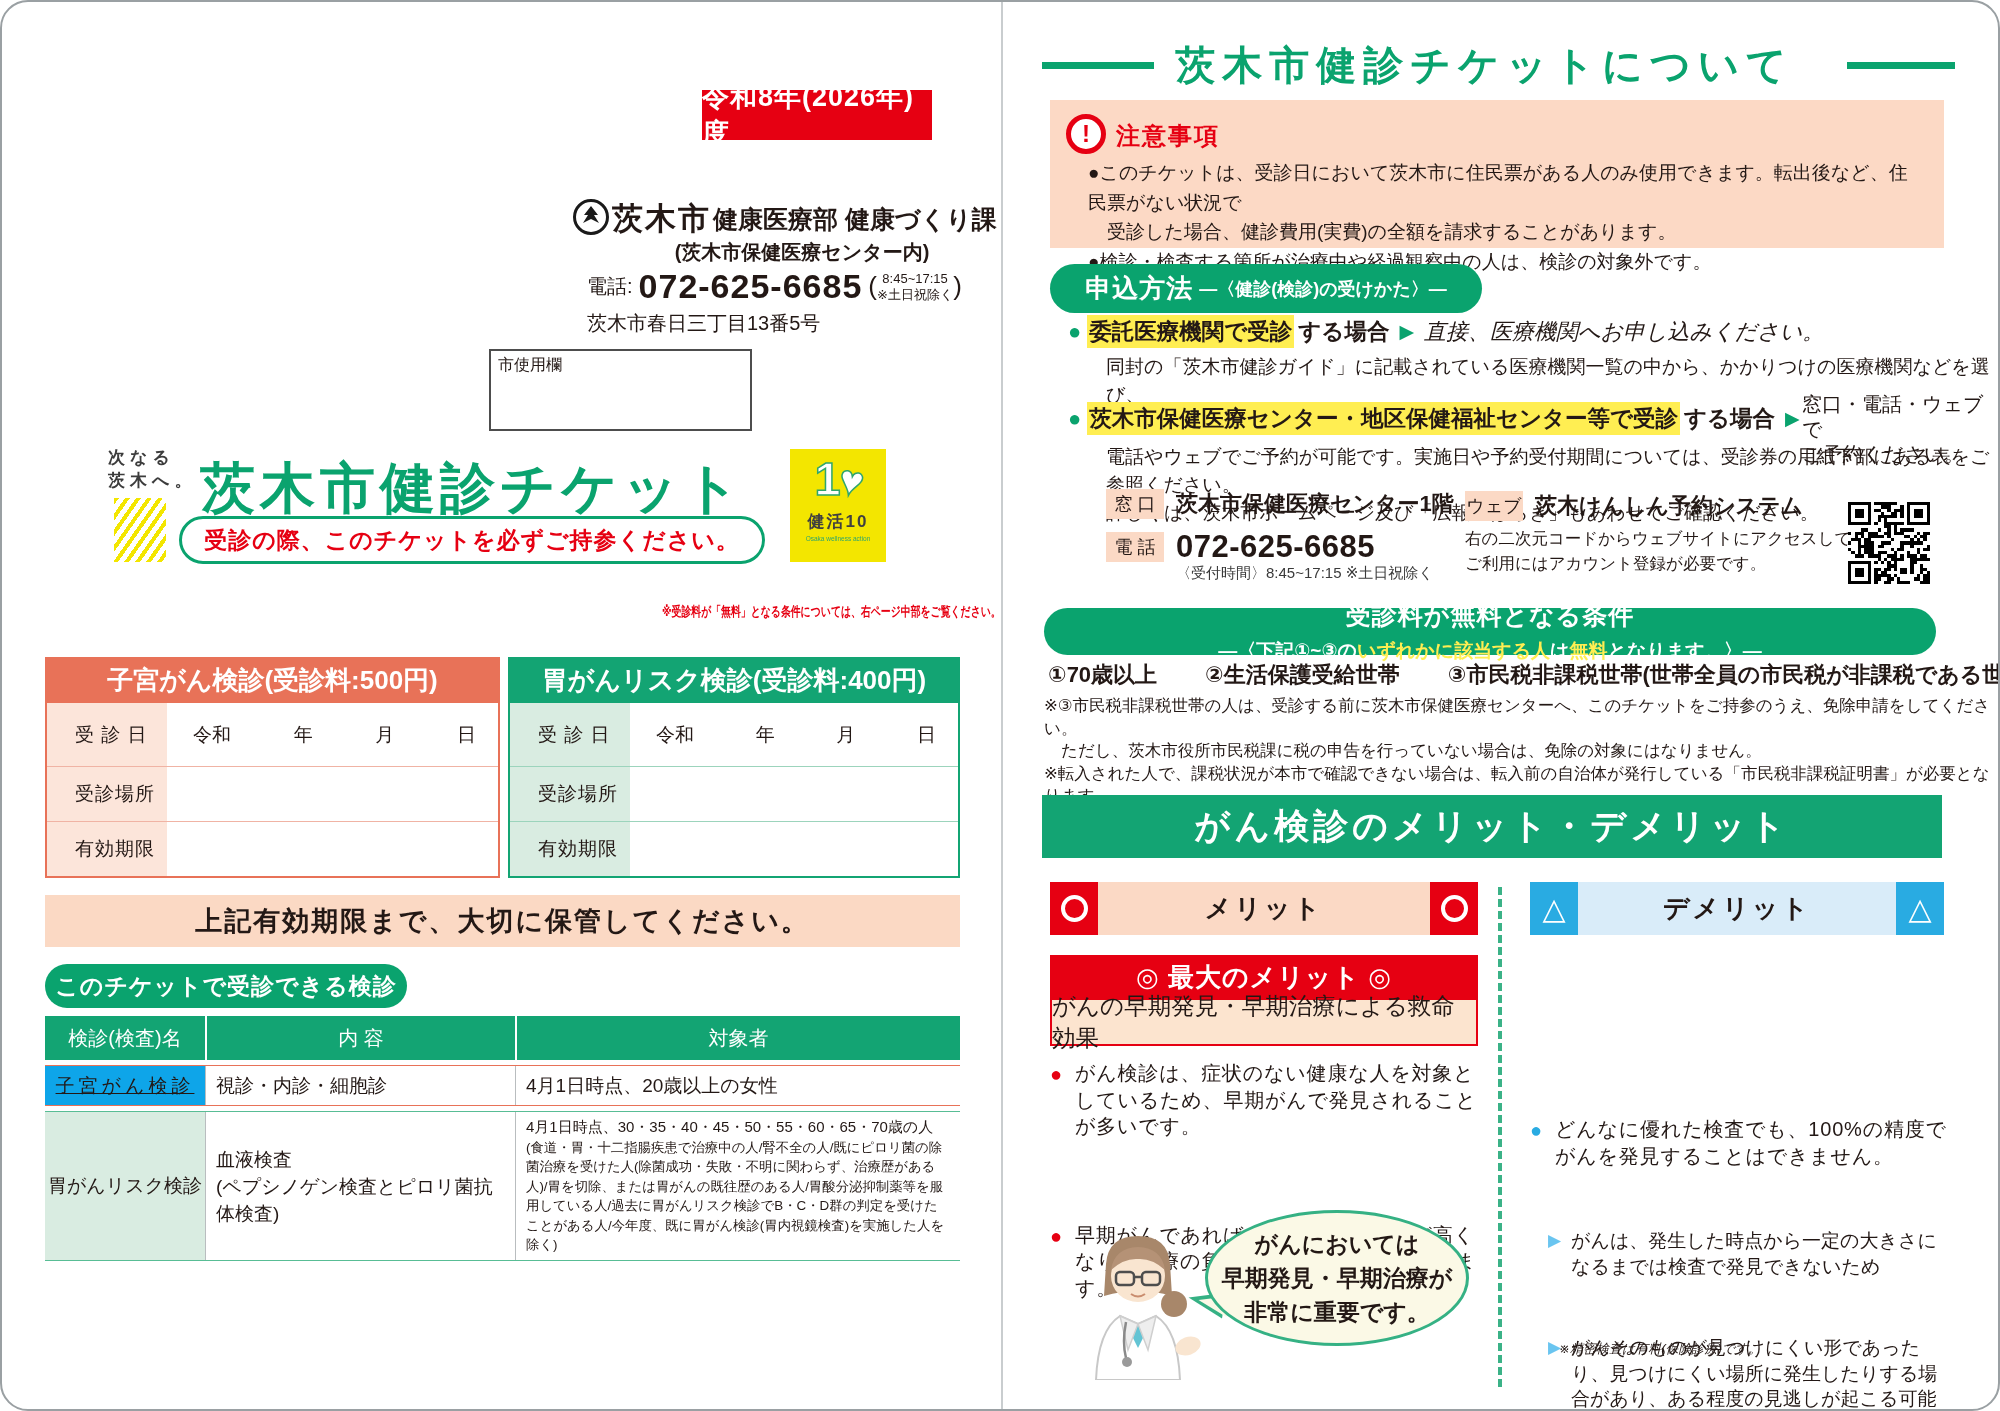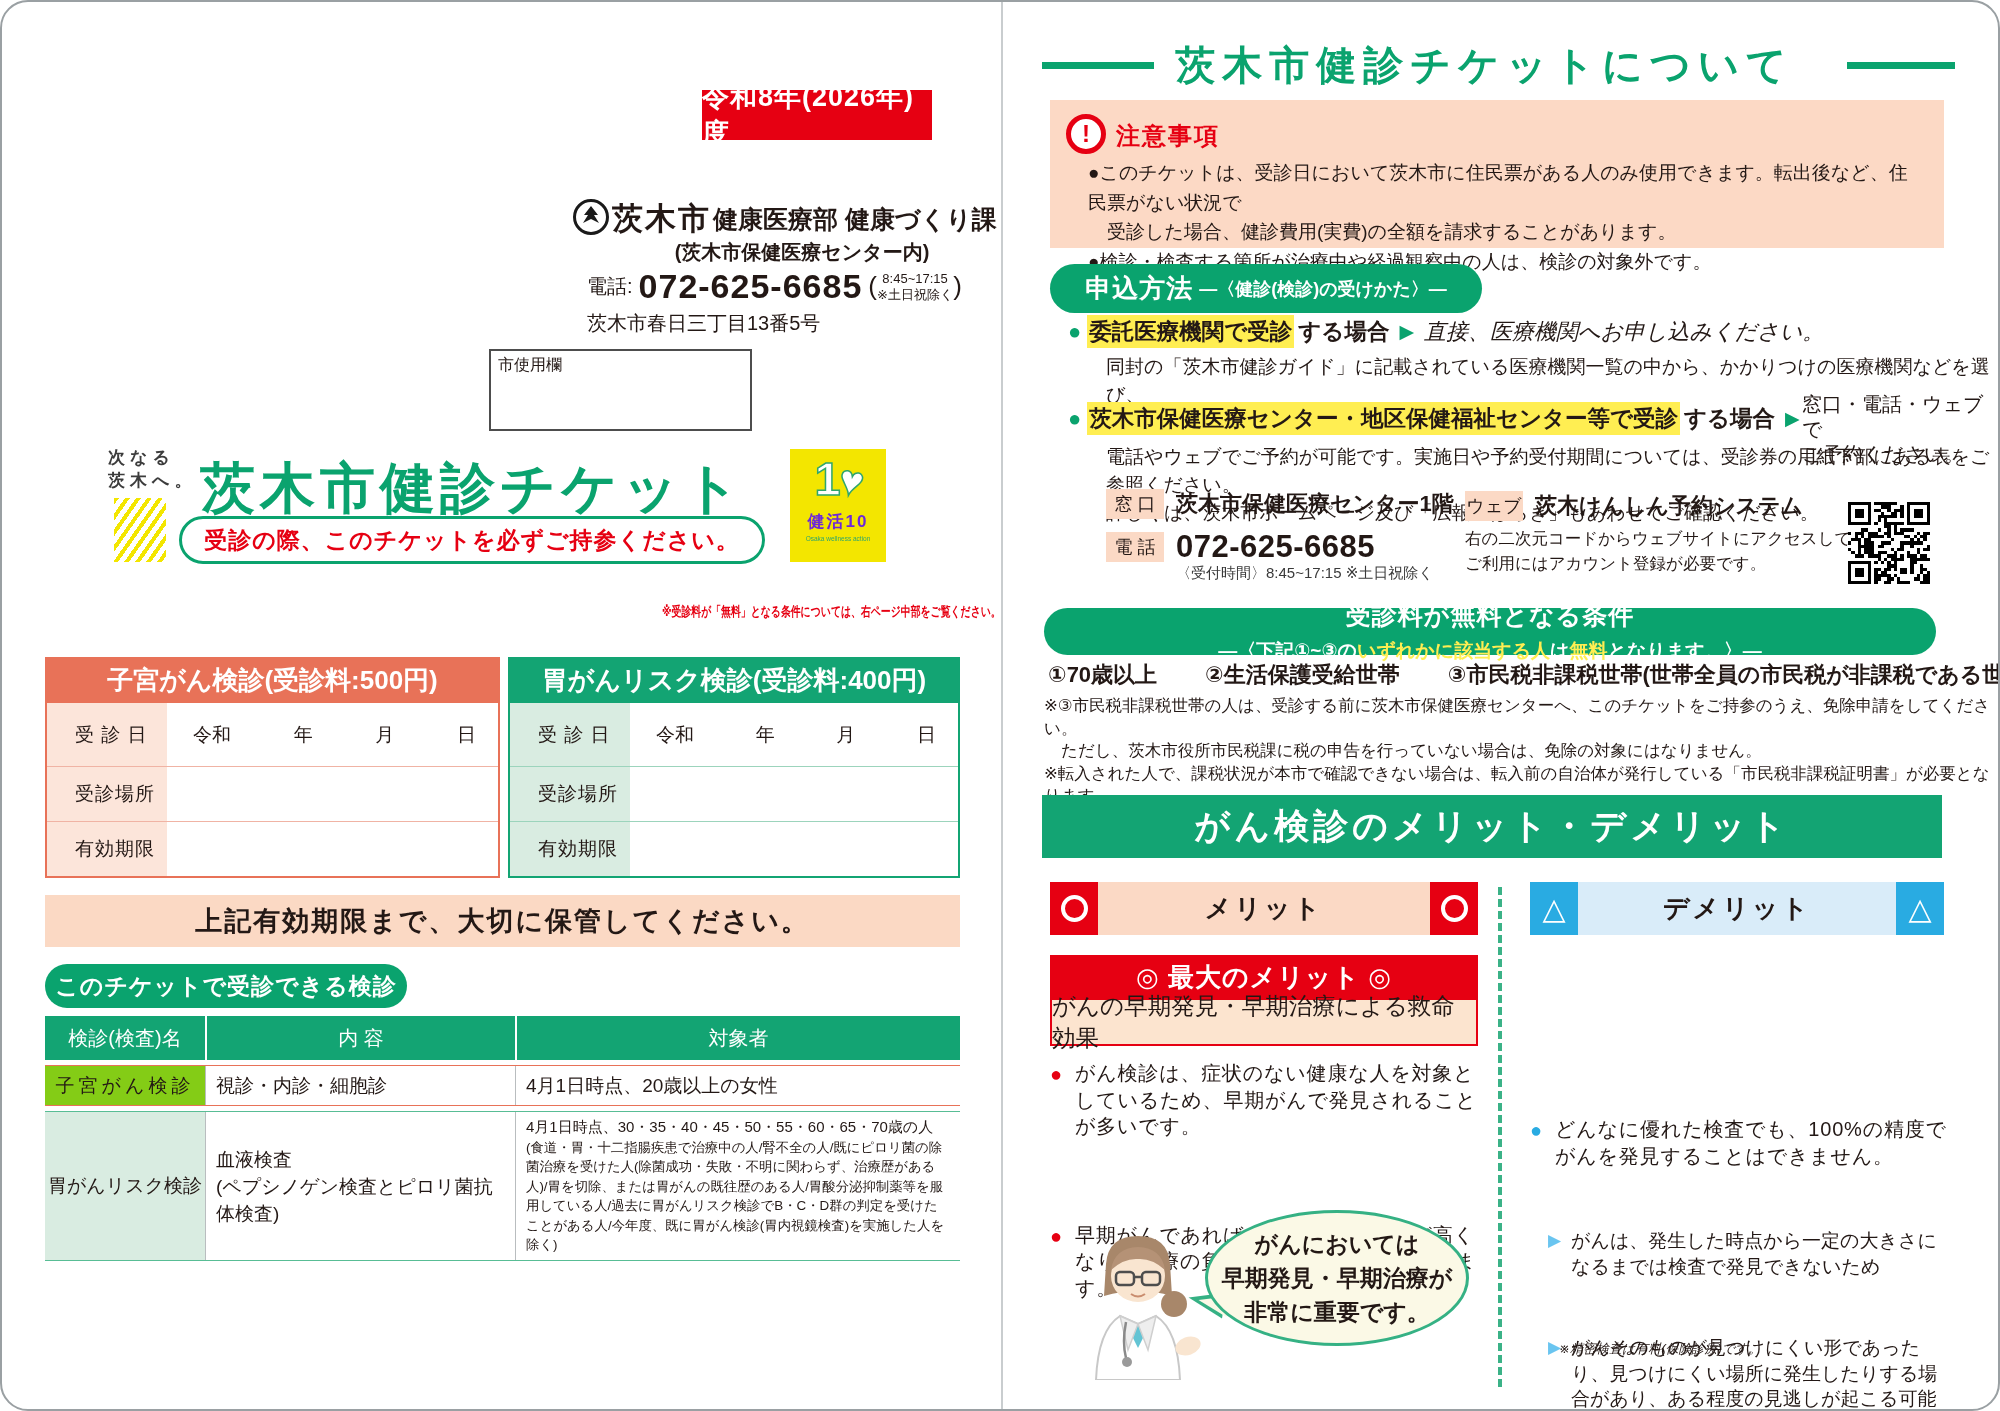--- a/index.html
+++ b/index.html
@@ -22,21 +22,21 @@
   .paren { display:flex; align-items:center; font-size:26px; color:#231815; }
   .paren-in { font-size:13px; line-height:16px; text-align:center; }
   .addr { left:585px; top:308px; font-size:20px; }
   .city-use { left:487px; top:347px; width:263px; height:82px; border:2px solid #4d4d4d; font-size:16px; padding:4px 7px; }
   .brand { left:106px; top:444px; font-size:17px; letter-spacing:5px; line-height:23px; color:#3c3c3c; font-weight:bold; }
   .stripes { left:112px; top:496px; width:52px; height:64px; background:repeating-linear-gradient(125deg,#f3e600 0 4px,#fff 4px 9px); }
   .main-title { left:198px; top:450px; font-size:55px; font-weight:bold; color:#0aa36e; letter-spacing:5px; }
   .kenkatsu { left:788px; top:447px; width:96px; height:113px; background:#f3e600; display:flex; flex-direction:column; align-items:center; padding-top:6px; }
   .k10 { font-size:47px; font-weight:bold; color:#fff; line-height:48px; letter-spacing:-2px; -webkit-text-stroke:1.5px #2fa66c; }
   .k10 .heart { display:inline-block; transform:rotate(12deg); font-size:42px; }
-  .k-name { color:#6d28d9; font-size:17px; font-weight:bold; letter-spacing:2px; margin-top:5px; }
+  .k-name { color:#404040; font-size:17px; font-weight:bold; letter-spacing:2px; margin-top:5px; }
   .k-sub { color:#2fa66c; font-size:6.5px; margin-top:2px; }
   .carry-pill { left:177px; top:514px; width:586px; height:48px; border:3.5px solid #0aa36e; border-radius:26px; background:#fff; display:flex; align-items:center; justify-content:center; color:#e60012; font-weight:bold; font-size:23px; letter-spacing:1px; }
   .tno-box { left:43px; top:584px; width:608px; height:58px; border:3px solid #0aa36e; background:#fff; display:flex; }
   .tno-label { width:268px; background:#d9ede2; display:flex; align-items:center; padding-left:14px; font-size:20px; }
   .free-note { left:660px; top:601px; color:#e60012; font-weight:bold; font-size:13.5px; white-space:nowrap; transform:scaleX(0.73); transform-origin:left center; }
 
   .card { top:655px; width:455px; }
   .card-l { left:43px; } .card-r { left:506px; width:452px; }
   .card-head { height:46px; color:#fff; font-weight:bold; font-size:26px; display:flex; align-items:center; justify-content:center; }
   .hd-red { background:#e87258; } .hd-grn { background:#13a473; }
@@ -54,21 +54,21 @@
   .exam-pill { left:43px; top:962px; width:362px; height:44px; background:#0aa36e; border-radius:23px; color:#fff; font-weight:bold; font-size:23px; display:flex; align-items:center; justify-content:center; letter-spacing:1px; }
   .etable { left:43px; top:1014px; width:915px; }
   .ehead { display:flex; background:#13a473; color:#fff; height:44px; font-size:20px; }
   .ehead > div { display:flex; align-items:center; justify-content:center; }
   .ec1 { width:160px; flex-shrink:0; } .ec2 { width:310px; flex-shrink:0; } .ec3 { flex:1; }
   .ehead .ec2, .ehead .ec3 { border-left:2px solid #fff; }
   .erow { display:flex; margin-top:5px; border-style:solid; border-width:1.5px 0; }
   .erow1 { border-color:#e87258; height:41px; }
   .erow2 { border-color:#58bd95; }
   .erow .ec1 { display:flex; align-items:center; justify-content:center; font-size:19px; letter-spacing:2px; }
-  .erow1 .ec1 { background:#84cc16; letter-spacing:4px; }
+  .erow1 .ec1 { background:#0ea5e9; letter-spacing:4px;text-decoration:underline; }
   .erow2 .ec1 { background:#d9ece1; letter-spacing:0; }
   .erow .ec2, .erow .ec3 { border-left:1.5px solid #b9bdbf; padding:6px 10px; }
   .erow1 .ec2, .erow1 .ec3 { display:flex; align-items:center; font-size:19px; }
   .erow2 .ec2 { display:flex; flex-direction:column; justify-content:center; font-size:19px; line-height:27px; }
   .tgt1 { font-size:15px; margin-bottom:1px; }
   .tgt2 { font-size:13.4px; line-height:19.4px; }
 
   
   .r-title { left:35px; top:36px; width:895px; text-align:center; font-size:40px; font-weight:bold; color:#0aa36e; letter-spacing:7px; }
   .tbar { top:60px; height:7px; background:#0aa36e; }

